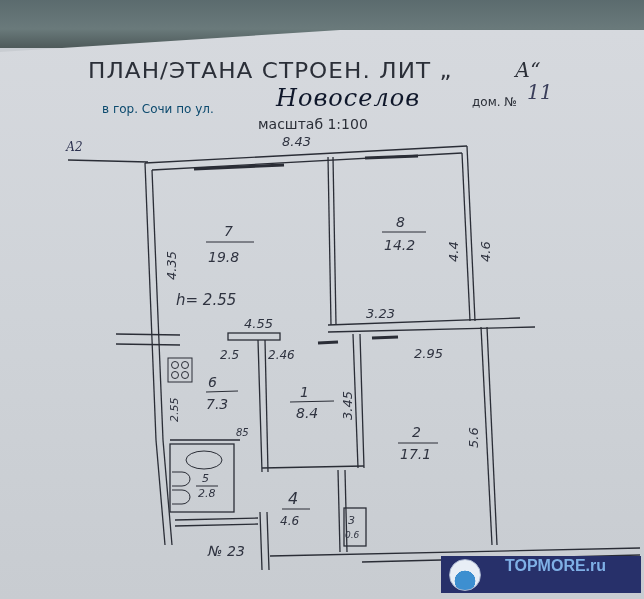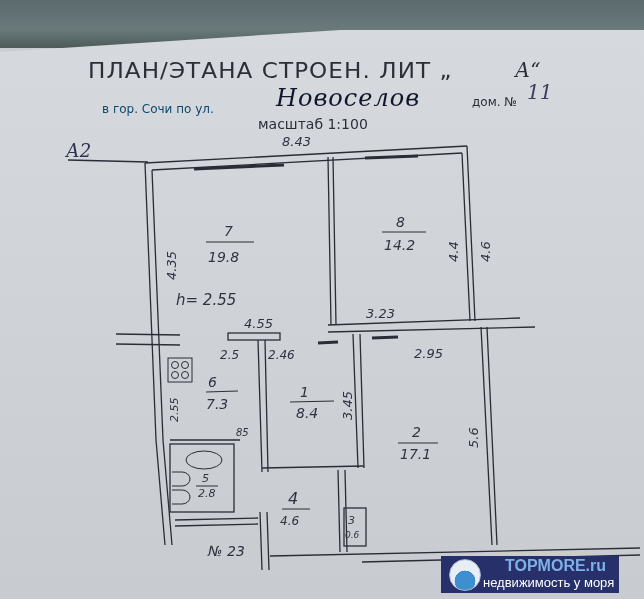--- a/index.html
+++ b/index.html
@@ -38,26 +38,26 @@
   }
   .house-number {
     position: absolute; left: 527px; top: 80px;
     font-family: "DejaVu Serif", serif; font-style: italic; font-size: 20px; color: #3a3e5a;
   }
   .scale-label {
     position: absolute; left: 258px; top: 116px; font-size: 14px; color: #2b2f38;
   }
   .axis-mark {
     position: absolute; left: 66px; top: 140px;
-    font-family: "DejaVu Serif", serif; font-style: italic; font-size: 18px; color: #2d3250;
+    font-family: "DejaVu Serif", serif; font-style: italic; font-size: 12px; color: #2d3250;
   }
   svg.plan { position: absolute; left: 0; top: 0; }
   .hand { font-family: "DejaVu Sans", sans-serif; font-style: italic; fill: #2f3340; }
   .watermark {
-    position: absolute; left: 441px; top: 556px; width: 178px; height: 37px;
+    position: absolute; left: 441px; top: 556px; width: 200px; height: 37px;
     background: #27306a; color: #fff;
   }
   .wm-logo {
     position: absolute; left: 8px; top: 3px; width: 30px; height: 30px; border-radius: 50%;
     background: radial-gradient(circle at 50% 70%, #3d8fd0 0 40%, #e8eef6 41% 100%);
     border: 1px solid #aab6cf;
   }
   .wm-brand {
     position: absolute; left: 64px; top: 1px; font-family: "Liberation Sans", sans-serif;
     font-weight: bold; font-size: 16px; color: #7fb0e6;
@@ -200,14 +200,13 @@
     <text x="0" y="0" transform="translate(352,420) rotate(-90)">3.45</text>
     <text x="0" y="0" transform="translate(478,448) rotate(-90)">5.6</text>
     <text x="236" y="436" font-size="10">85</text>
     <text x="208" y="556" font-size="14">№ 23</text>
   </g>
 </svg>
 
 <div class="watermark">
   <div class="wm-logo"></div>
   <div class="wm-brand">TOPMORE.ru</div>
-  <div class="wm-tag">недвижимость у моря</div>
 </div>
 
 </body></html>

